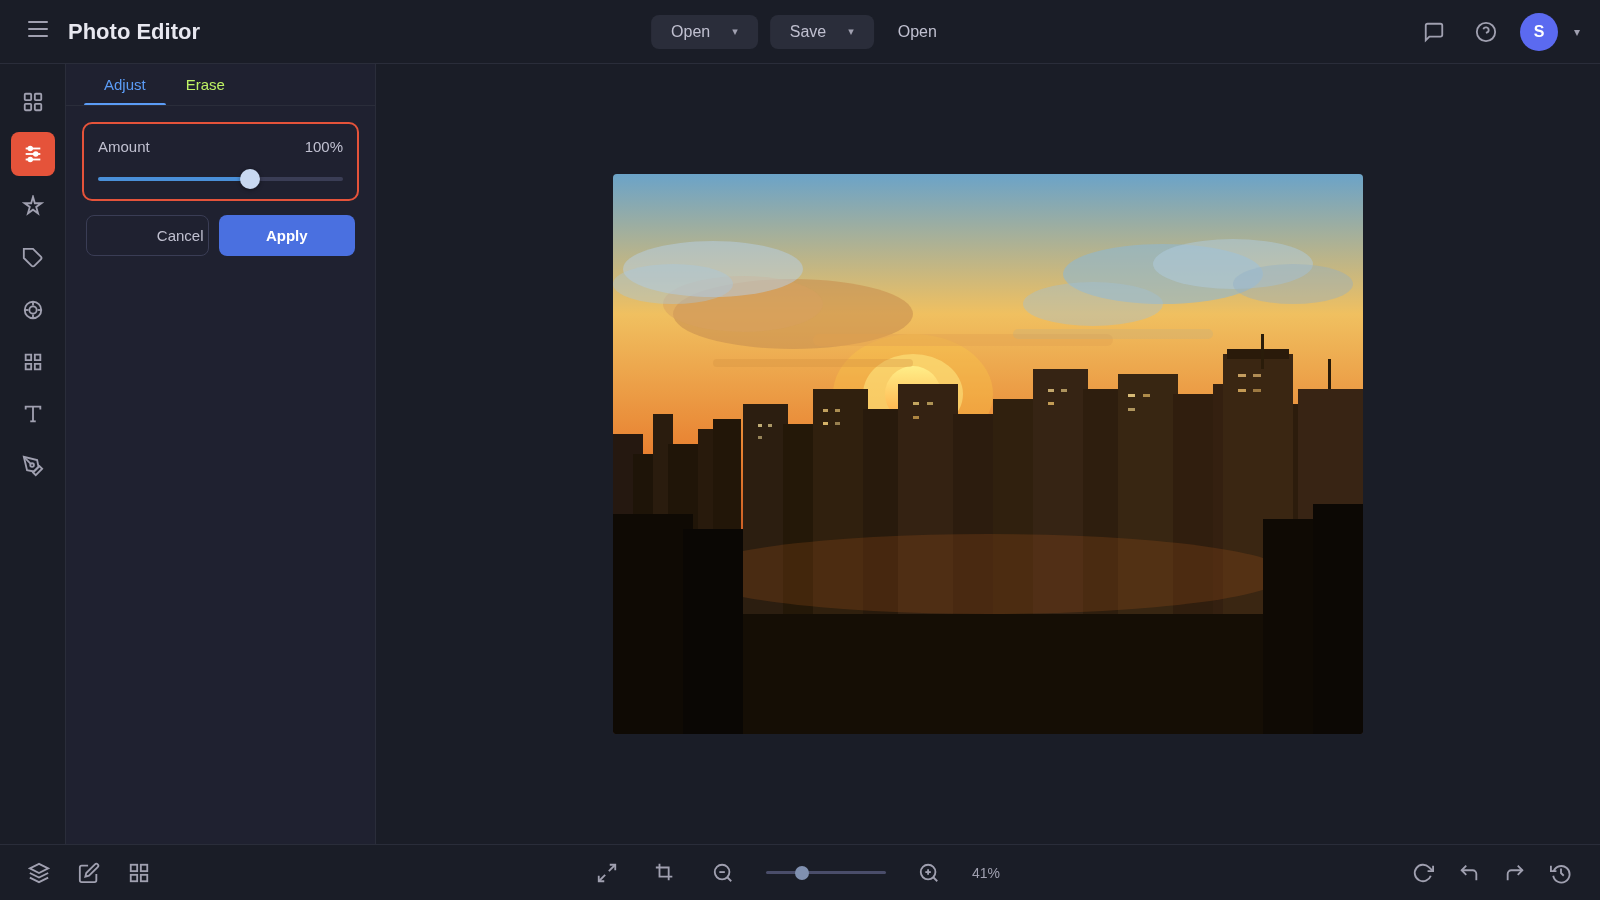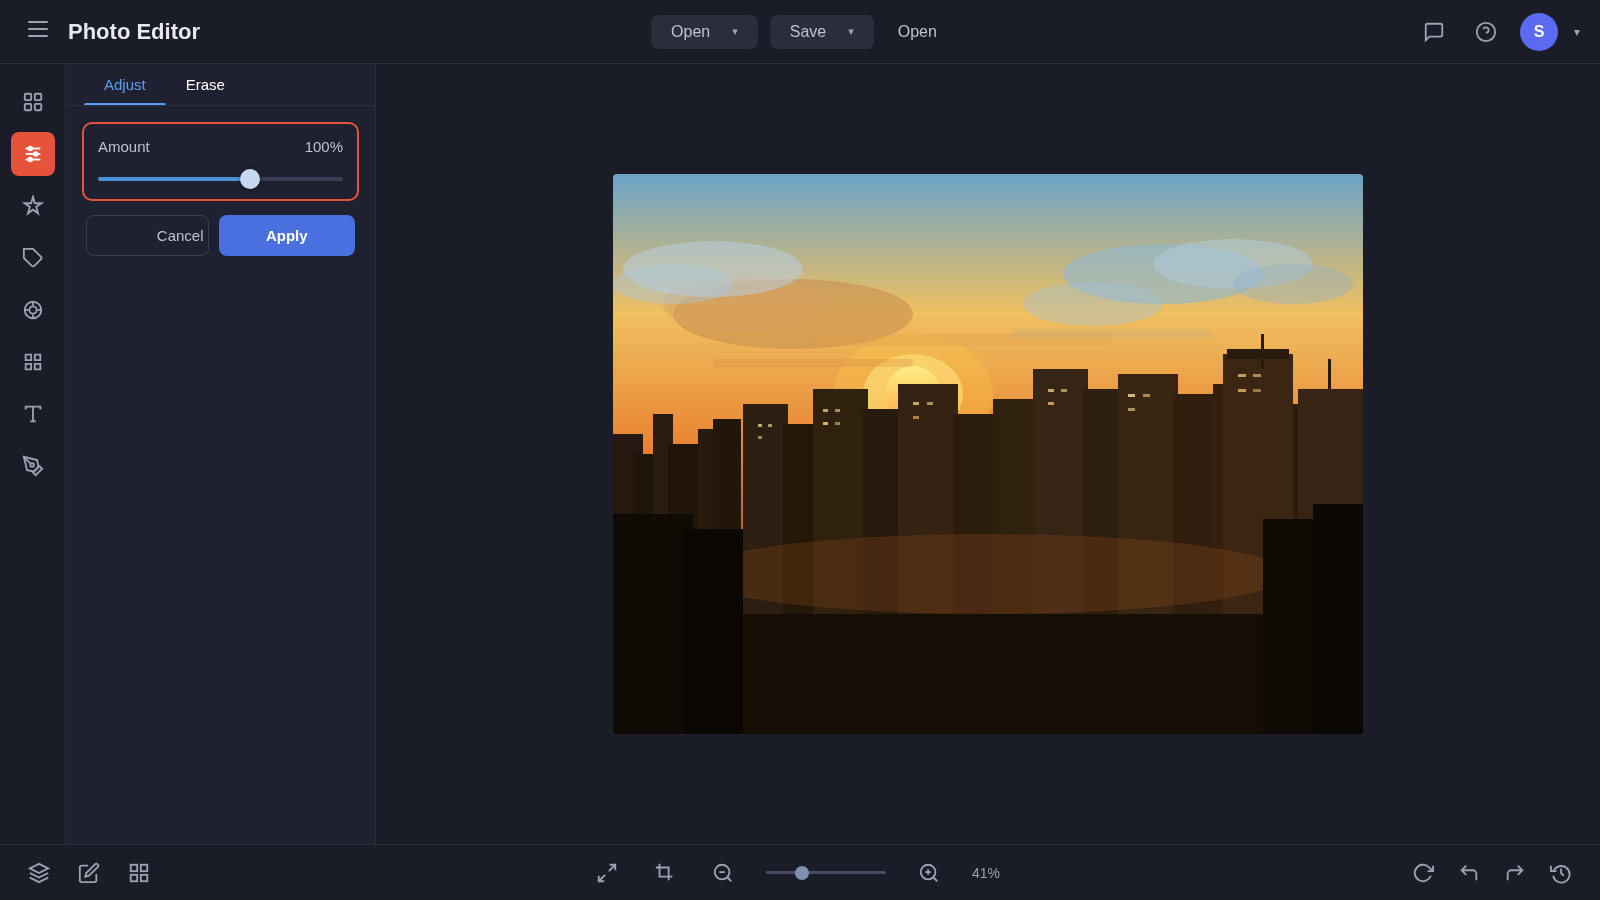--- a/index.html
+++ b/index.html
@@ -193,21 +193,21 @@
       display: flex;
       padding: 0 18px;
       border-bottom: 1px solid #2a2d3a;
     }
     .panel-tab {
       padding: 12px 20px;
       background: transparent;
       border: none;
       font-size: 15px;
       cursor: pointer;
-      color: #ffffff;
+      color: #bef264;
       position: relative;
     }
     .panel-tab.active {
       color: #5b9cf6;
     }
     .panel-tab.active::after {
       content: '';
       position: absolute;
       bottom: 0;
       left: 0;

